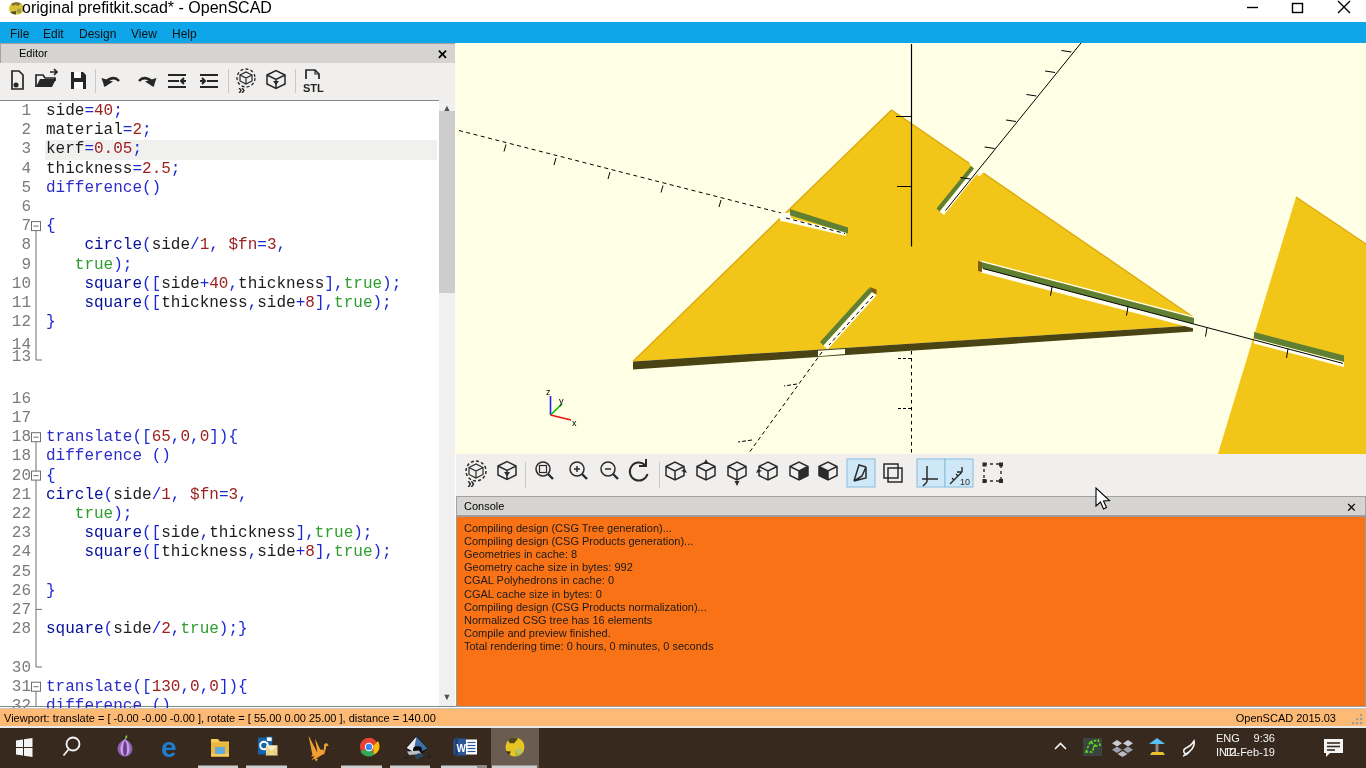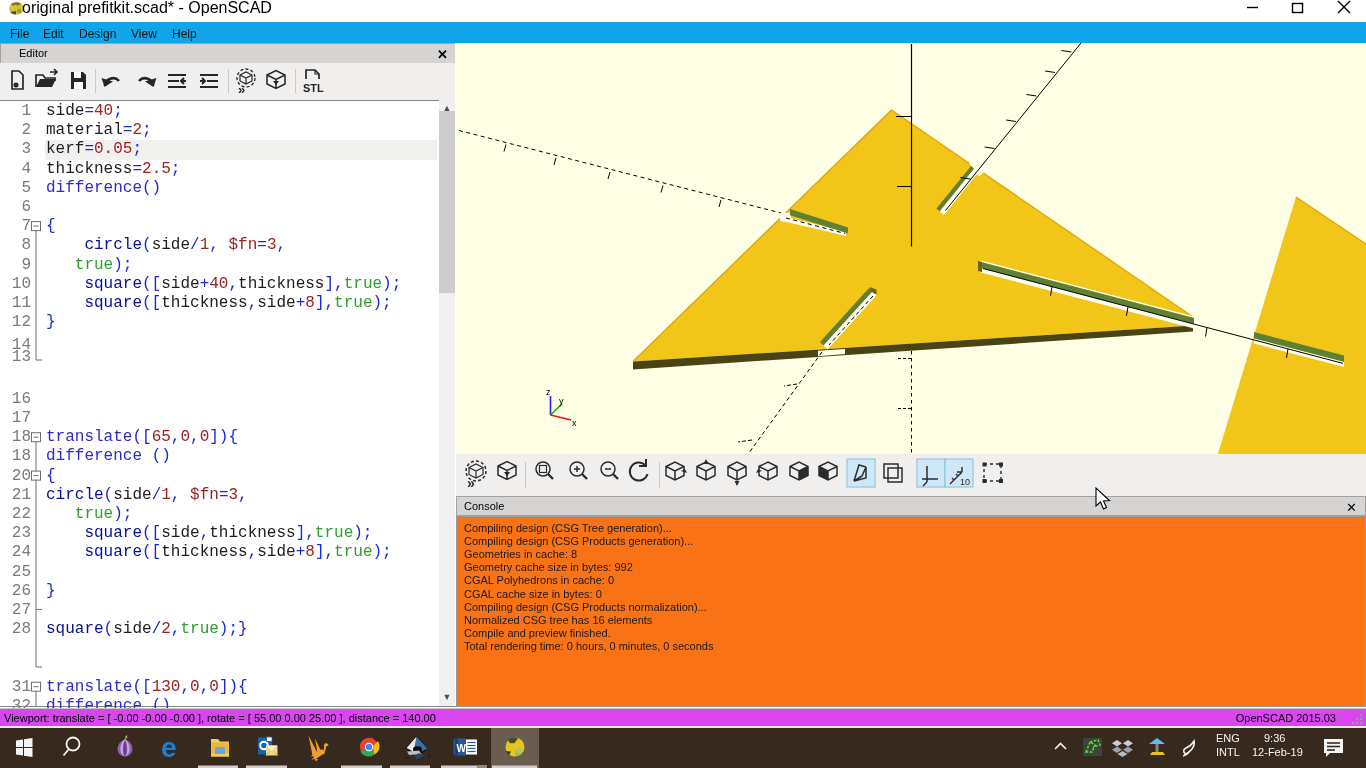--- a/index.html
+++ b/index.html
@@ -14,21 +14,21 @@
 #edtools{left:0;top:63px;width:456px;height:37px;background:#f0efee}
 #codearea{left:0;top:100px;width:456px;height:607px;background:#fff;border-top:1px solid #828790;border-bottom:1px solid #828790}
 .cl{position:absolute;left:0;height:19.2px;font-family:"Liberation Mono",monospace;font-size:16px;line-height:19.2px;white-space:pre}
 .num{position:absolute;width:31px;text-align:right;color:#7b7b7b}
 .code{position:absolute;left:46px;color:#1d1d1d}
 .k1{color:#2c2cc8}.k2{color:#04109a}.o{color:#1b2ad2}.n{color:#9c2121}.t{color:#2f9e2f}
 #hl3{left:45px;top:140.4px;width:392px;height:19.2px;background:#f0f0ef}
 #vscroll{left:439px;top:101px;width:16px;height:605px;background:#f0f0f0}
 #vthumb{left:0px;top:10px;width:16px;height:182px;background:#cdcdcd}
 .sbtn{position:absolute;left:0;width:16px;height:17px;background:#f0f0f0;color:#505050;font-size:9px;text-align:center;line-height:17px}
-#statusbar{left:0;top:708px;width:1366px;height:18px;background:#d946ef;border-top:1px solid #c7c6c5;font-size:11px;color:#000}
+#statusbar{left:0;top:708px;width:1366px;height:18px;background:#fdba74;border-top:1px solid #c7c6c5;font-size:11px;color:#000}
 #stattext{left:4px;top:3px}
 #statver{right:30px;top:3px;position:absolute}
 #whiteline{left:0;top:726px;width:1366px;height:2px;background:#e9e9e9}
 #taskbar{left:0;top:728px;width:1366px;height:40px;background:#38291e}
 #oshl{left:491px;top:728px;width:48px;height:40px;background:#6b5c52}
 #tray{color:#f5f5f5;font-size:11px}
 #consolehdr{left:456px;top:496px;width:910px;height:20px;background:#d5d4d2;border:1px solid #a3a2a0;font-size:11px;line-height:18px;padding-left:7px;color:#000}
 #consolebody{left:456px;top:516px;width:910px;height:191px;background:#f97316;border:1px solid #9a9a9a;font-size:11px;color:#1a1a1a}
 .conline{position:absolute;left:7px;white-space:pre}
 #vtoolbar{left:456px;top:454px;width:910px;height:42px;background:#f0efee}
@@ -117,20 +117,21 @@
     <div class="cl" style="top:447.4px;width:439px"><span class="num">18</span><span class="code"><span class="k1">difference</span> <span class="o">()</span></span></div>
     <div class="cl" style="top:466.6px;width:439px"><span class="num">20</span><span class="code"><span class="o">{</span></span></div>
     <div class="cl" style="top:485.8px;width:439px"><span class="num">21</span><span class="code"><span class="k2">circle</span><span class="o">(</span>side<span class="o">/</span><span class="n">1</span><span class="o">,</span> <span class="n">$fn</span><span class="o">=</span><span class="n">3</span><span class="o">,</span></span></div>
     <div class="cl" style="top:505.0px;width:439px"><span class="num">22</span><span class="code">   <span class="t">true</span><span class="o">);</span></span></div>
     <div class="cl" style="top:524.2px;width:439px"><span class="num">23</span><span class="code">    <span class="k2">square</span><span class="o">([</span>side<span class="o">,</span>thickness<span class="o">],</span><span class="t">true</span><span class="o">);</span></span></div>
     <div class="cl" style="top:543.4px;width:439px"><span class="num">24</span><span class="code">    <span class="k2">square</span><span class="o">([</span>thickness<span class="o">,</span>side<span class="o">+</span><span class="n">8</span><span class="o">],</span><span class="t">true</span><span class="o">);</span></span></div>
     <div class="cl" style="top:562.6px;width:439px"><span class="num">25</span></div>
     <div class="cl" style="top:581.8px;width:385px"><span class="num">26</span><span class="code"><span class="o">}</span></span></div>
     <div class="cl" style="top:600.9px;width:530px"><span class="num">27</span></div>
     <div class="cl" style="top:620.1px;width:439px"><span class="num">28</span><span class="code"><span class="k2">square</span><span class="o">(</span>side<span class="o">/</span><span class="n">2</span><span class="o">,</span><span class="t">true</span><span class="o">);}</span></span></div>
+    <div class="cl" style="top:658.5px;width:439px"><span class="num">30</span></div>
     <div class="cl" style="top:677.7px;width:439px"><span class="num">31</span><span class="code"><span class="k1">translate</span><span class="o">([</span><span class="n">130</span><span class="o">,</span><span class="n">0</span><span class="o">,</span><span class="n">0</span><span class="o">]){</span></span></div>
     <div class="cl" style="top:696.9px;width:439px"><span class="num">32</span><span class="code"><span class="k1">difference</span> <span class="o">()</span></span></div>
 <svg class="abs" style="left:0;top:100px" width="50" height="607" viewBox="0 0 50 607">
       <rect x="31.5" y="121.6" width="9" height="9" fill="#fff" stroke="#6e6e6e"></rect>
       <line x1="33.5" y1="126.1" x2="38.5" y2="126.1" stroke="#6e6e6e" stroke-width="1"></line>
       <rect x="31.5" y="332.7" width="9" height="9" fill="#fff" stroke="#6e6e6e"></rect>
       <line x1="33.5" y1="337.2" x2="38.5" y2="337.2" stroke="#6e6e6e" stroke-width="1"></line>
       <rect x="31.5" y="371.1" width="9" height="9" fill="#fff" stroke="#6e6e6e"></rect>
       <line x1="33.5" y1="375.6" x2="38.5" y2="375.6" stroke="#6e6e6e" stroke-width="1"></line>
       <rect x="31.5" y="582.2" width="9" height="9" fill="#fff" stroke="#6e6e6e"></rect>
@@ -364,21 +365,21 @@
         <path d="M1128 18.6 l5 3.2 l-5 3.2 l-5 -3.2z" fill="#9aa0ac"></path>
         <path d="M1122.5 23 l5 3 l-5 3 l-5 -3z" fill="#b8bcc4"></path>
       </g>
       <path d="M1149 16 l8 -6 l8 6 z" fill="#58c0f0"></path>
       <rect x="1155.5" y="16" width="3" height="8" fill="#8a8580"></rect>
       <path d="M1150 27 h15 l-2 -3 h-11 z" fill="#e8c030"></path>
       <path d="M1185 26 q-3 -4 1 -6 q5 -2 8 -7 q1 4 -2 8 q-3 4 -7 5z" fill="none" stroke="#f0f0f0" stroke-width="1.6"></path>
       <path d="M1183 28 q4 -1 6 -4" fill="none" stroke="#f0f0f0" stroke-width="1.6"></path>
     </svg>
     <div id="tray" class="abs" style="left:1216px;top:732px;line-height:13.5px">ENG<br>INTL</div>
-    <div id="tray2" class="abs" style="left:1252px;top:732px;color:#f5f5f5;font-size:11px;line-height:13.5px;width:60px;text-align:left"><span style="margin-left:12px">9:36</span><br>12-Feb-19</div>
+    <div id="tray2" class="abs" style="left:1215px;top:732px;color:#f5f5f5;font-size:11px;line-height:13.5px;width:60px;text-align:right"><span style="margin-left:12px">9:36</span><br>12-Feb-19</div>
     <svg class="abs" style="left:1322px;top:737px" width="24" height="24" viewBox="0 0 24 24">
       <path d="M2 2 h19 v14 h-13 l-4 4 v-4 h-2 z" fill="#f4f4f4"></path>
       <g stroke="#38291e" stroke-width="1.6">
         <line x1="5" y1="6" x2="18" y2="6"></line>
         <line x1="5" y1="9.5" x2="18" y2="9.5"></line>
         <line x1="5" y1="13" x2="13" y2="13"></line>
       </g>
     </svg>
 </div>
 </body></html>

